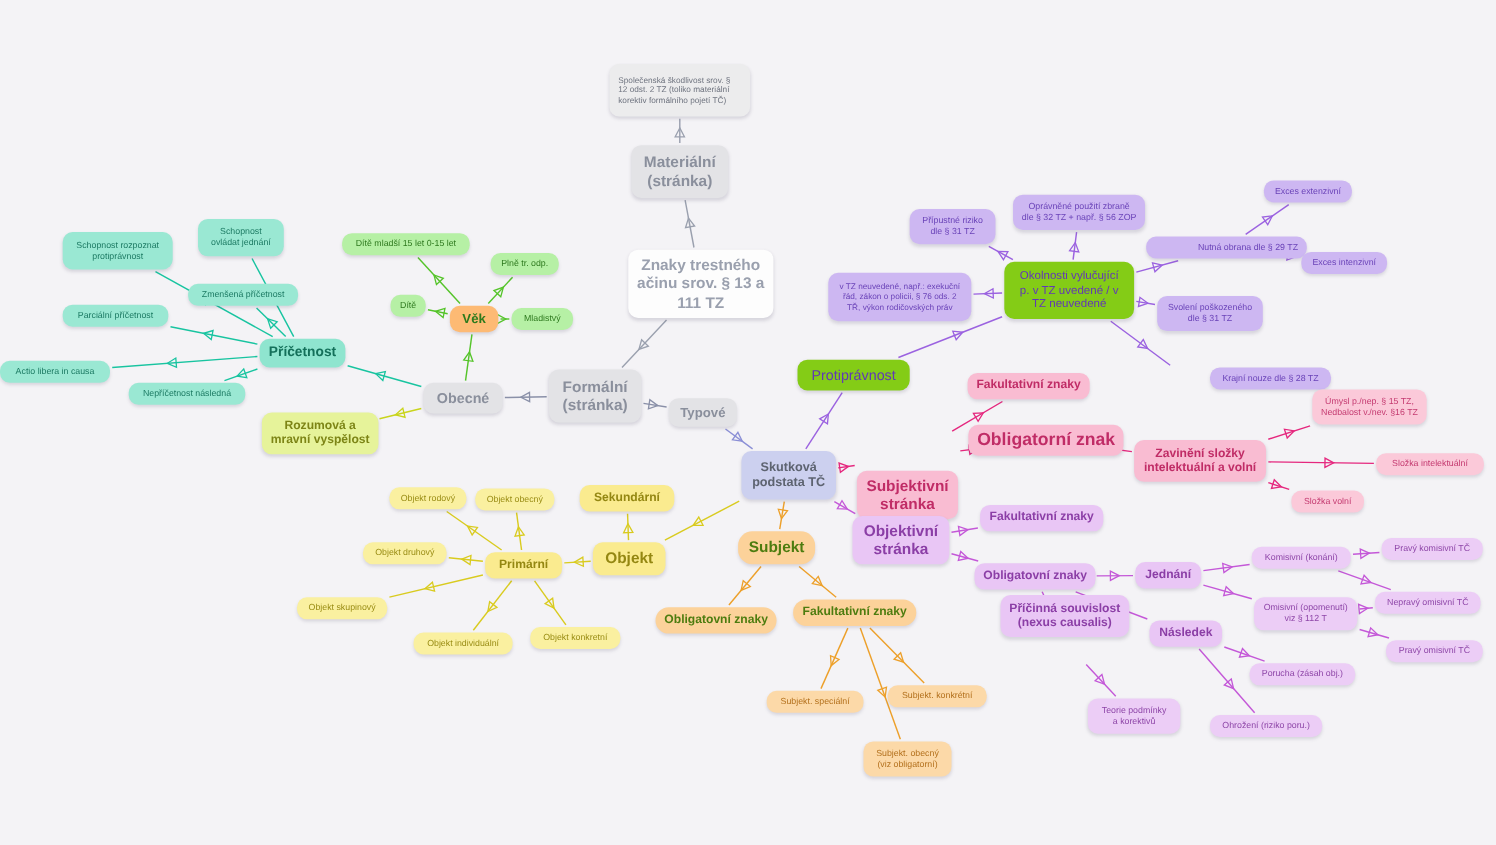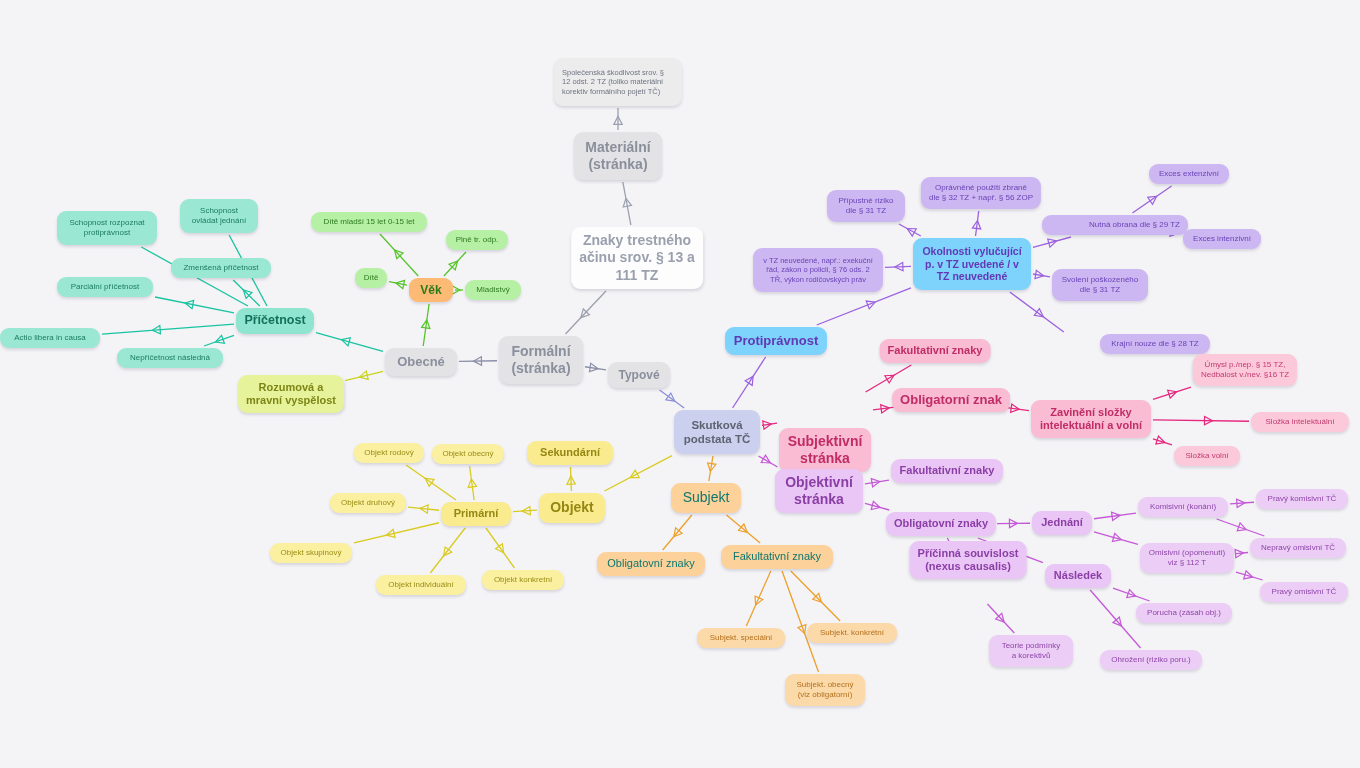--- a/index.html
+++ b/index.html
@@ -34,31 +34,31 @@
   .f-greylight { background:#ececed; color:#6e737f; }
   .f-center    { background:#ccd0ef; color:#5d6370; font-weight:bold; }
 
   .f-teal      { background:#9ae8d3; color:#1c7a63; }
   .f-teal-b    { background:#8fe5cf; color:#14705a; font-weight:bold; }
 
   .f-green     { background:#b6f0a5; color:#2f7a1f; }
   .f-green-b   { background:#fdba74; color:#2d7a1c; font-weight:bold; }
   .f-lime      { background:#e6f39a; color:#7d8516; font-weight:bold; }
   .f-lav       { background:#cdb7f2; color:#6a43b8; }
-  .f-lav-b     { background:#7dd3fc; color:#6238b5; font-weight:bold; }
+  .f-lav-b     { background:#84cc16; color:#6238b5; font-weight:normal; }
   .f-orchid    { background:#eccdf6; color:#8e46a8; }
   .f-orchid-b  { background:#e9c6f5; color:#8b3ea6; font-weight:bold; }
   .f-pink-b    { background:#f9bcd2; color:#c02c66; font-weight:bold; }
   .f-pink2     { background:#fbc9d9; color:#c43a70; }
 
   .f-yellow    { background:#faf0a0; color:#9a8d15; }
   .f-yellow-b  { background:#faeb8f; color:#948712; font-weight:bold; }
 
   .f-orange    { background:#fcd9a8; color:#b3701c; }
-  .f-orange-b  { background:#fcd29a; color:#0f766e; font-weight:normal; }
+  .f-orange-b  { background:#fcd29a; color:#4d7c0f; font-weight:bold;border-radius:13px; }
 </style>
 </head>
 <body style="background: rgb(244, 243, 246);">
 
 <div id="canvas">
   <svg class="edges" viewBox="0 0 1360 768">
       <g>
         <line x1="618" y1="130" x2="618" y2="108" stroke="#9aa0ae" stroke-width="1.3"></line>
         <polygon points="0,0 -8,-4.2 -8,4.2" fill="none" stroke="#9aa0ae" stroke-width="1.2" transform="translate(618,116.36) rotate(-90)"></polygon>
       </g>
@@ -366,21 +366,21 @@
 TŘ, výkon rodičovských práv</div>
     <div class="node f-lav" style="left: 1115px; top: 225px; min-width: 114px; min-height: 20px; font-size: 8px; padding-left: 47px;">Nutná obrana dle § 29 TZ</div>
     <div class="node f-lav" style="left: 1189px; top: 174px; min-width: 80px; min-height: 20px; font-size: 8px;">Exces extenzivní</div>
     <div class="node f-lav" style="left: 1222px; top: 239px; min-width: 78px; min-height: 20px; font-size: 8px; text-align: center;">Exces intenzivní</div>
     <div class="node f-lav" style="left: 1100px; top: 285px; min-width: 96px; min-height: 32px; font-size: 8px;">Svolení poškozeného
 dle § 31 TZ</div>
     <div class="node f-lav" style="left: 1116px; top: 344px; min-width: 110px; min-height: 20px; font-size: 8px; margin-left: 39px;">Krajní nouze dle § 28 TZ</div>
     <div class="node f-pink-b" style="left: 825px; top: 416px; min-width: 92px; min-height: 44px; font-size: 14px; margin-top: 34px;">Subjektivní
 stránka</div>
     <div class="node f-pink-b" style="left: 935px; top: 351px; min-width: 110px; min-height: 24px; font-size: 11px;">Fakultativní znaky</div>
-    <div class="node f-pink-b" style="left: 951px; top: 400px; min-width: 100px; min-height: 22px; font-size: 13px; text-align: center;">Obligatorní znak</div>
+    <div class="node f-pink-b" style="left: 951px; top: 400px; min-width: 100px; min-height: 22px; font-size: 16px; text-align: center;">Obligatorní znak</div>
     <div class="node f-pink-b" style="left: 1091px; top: 419px; min-width: 120px; min-height: 38px; font-size: 11px;">Zavinění složky
 intelektuální a volní</div>
     <div class="node f-pink2" style="left: 1245px; top: 370px; min-width: 104px; min-height: 32px; font-size: 8px;">Úmysl p./nep. § 15 TZ,
 Nedbalost v./nev. §16 TZ</div>
     <div class="node f-pink2" style="left: 1300px; top: 422px; min-width: 98px; min-height: 20px; font-size: 8px;">Složka intelektuální</div>
     <div class="node f-pink2" style="left: 1207px; top: 456px; min-width: 66px; min-height: 20px; font-size: 8px;">Složka volní</div>
     <div class="node f-orchid-b" style="left: 819px; top: 491px; min-width: 88px; min-height: 44px; font-size: 14px;">Objektivní
 stránka</div>
     <div class="node f-orchid-b" style="left: 947px; top: 471px; min-width: 112px; min-height: 24px; font-size: 11px;">Fakultativní znaky</div>
     <div class="node f-orchid-b" style="left: 941px; top: 524px; min-width: 108px; min-height: 24px; font-size: 11px;">Obligatovní znaky</div>

